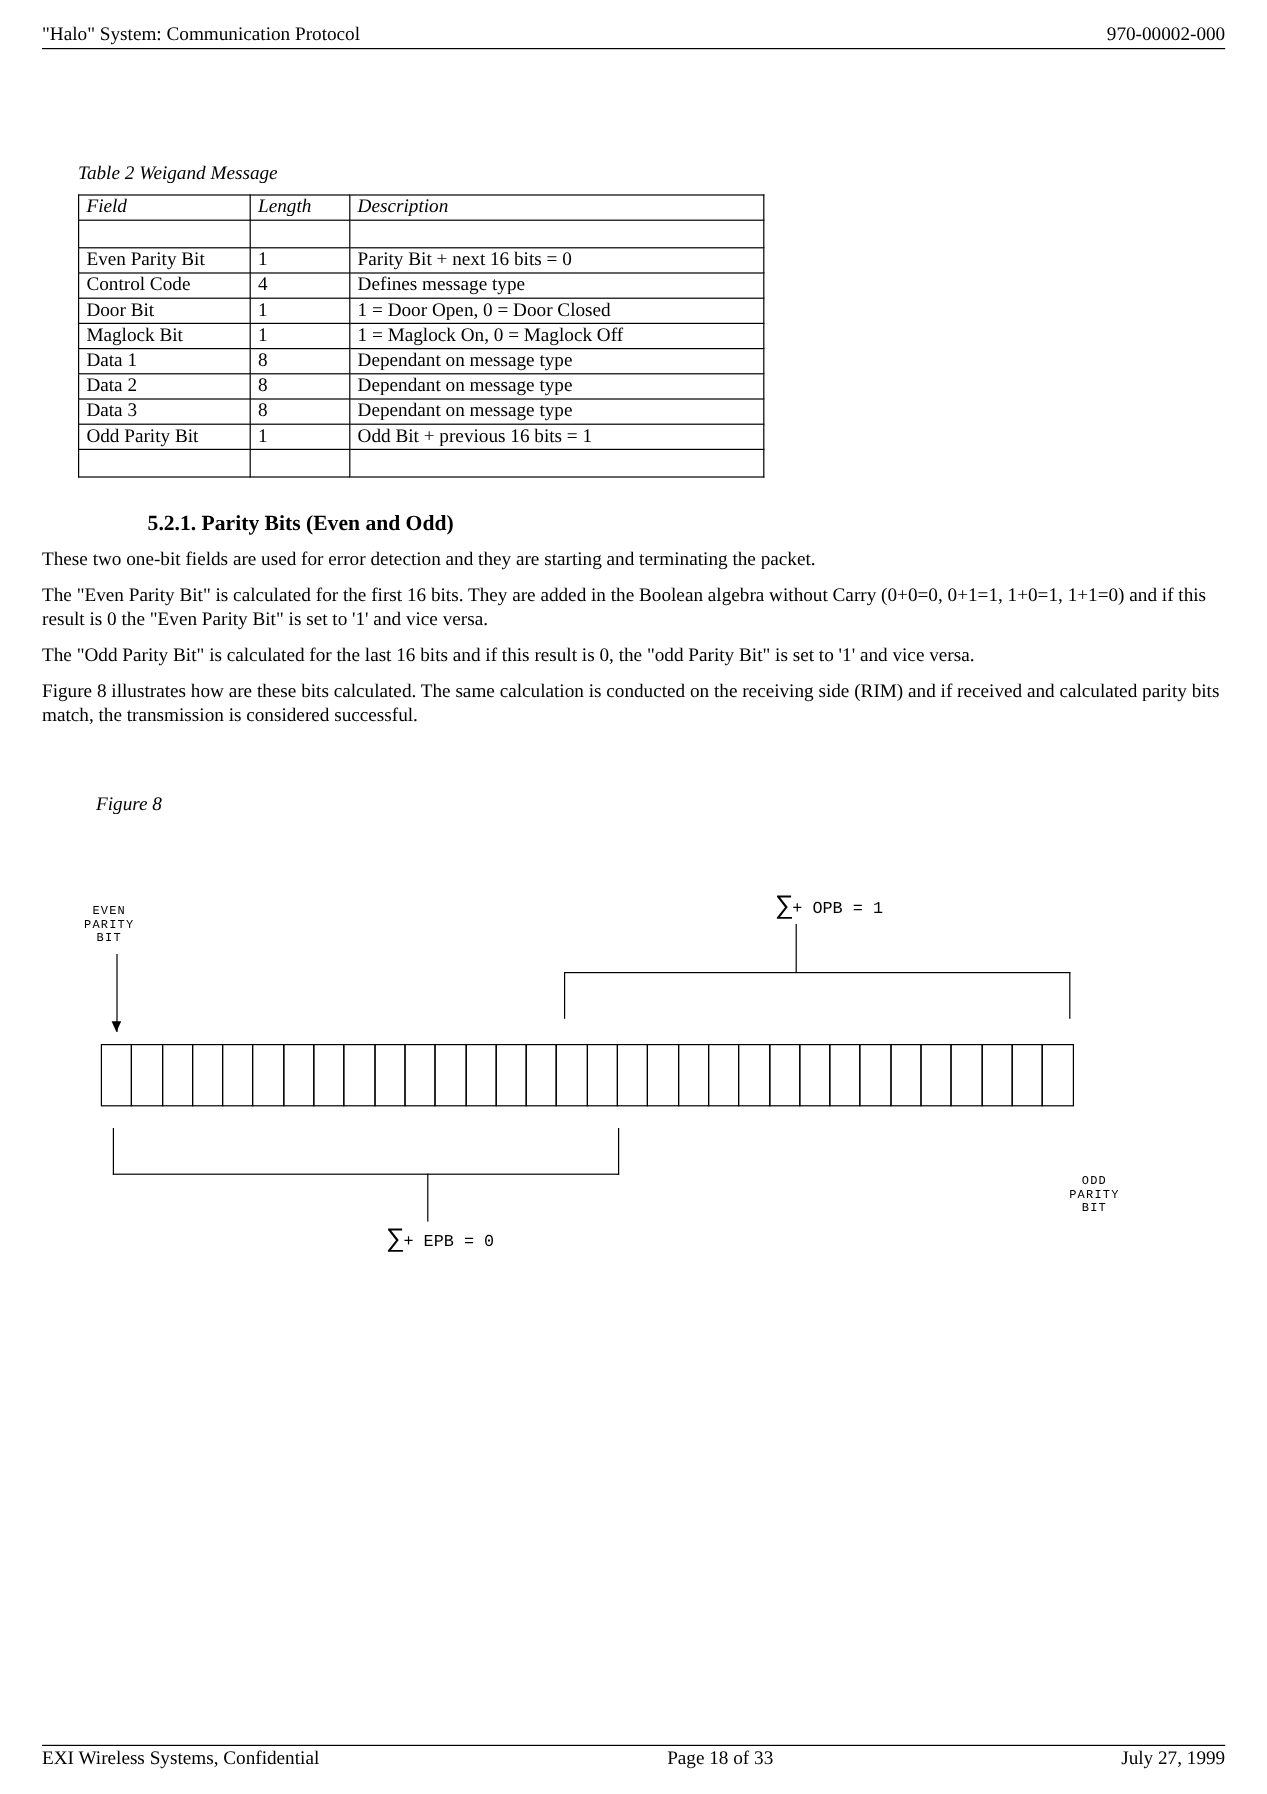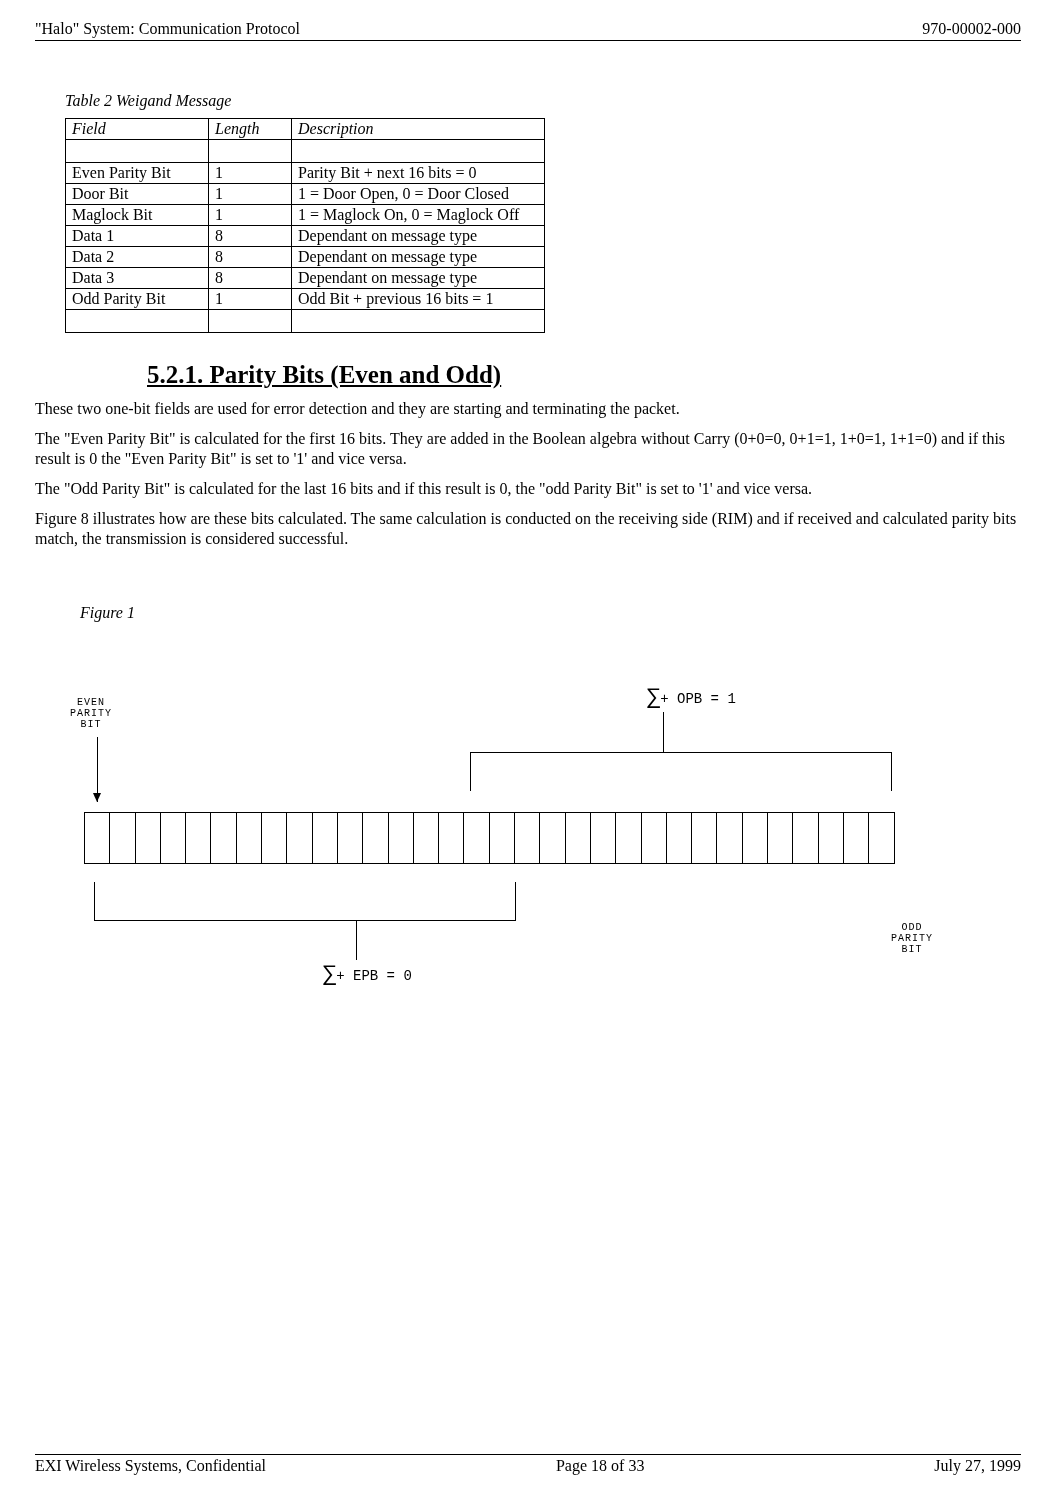--- a/index.html
+++ b/index.html
@@ -14,47 +14,46 @@
     color: #000;
   }
   .header-line {
     display: flex;
     justify-content: space-between;
     border-bottom: 1px solid #000;
     padding-bottom: 2px;
   }
   .table-caption {
     font-style: italic;
-    margin-top: 51px;
+    margin-top: 95px;
     margin-left: 30px;
     margin-bottom: 8px;
     font-family: Liberation Serif, serif;
   }
   table.weigand {
     border-collapse: collapse;
     margin-left: 30px;
-    width: 480px;
+    width: 572px;
   }
   table.weigand td, table.weigand th {
     border: 1px solid #000;
     padding: 1px 6px;
     text-align: left;
     font-weight: normal;
   }
   table.weigand th {
     font-style: italic;
   }
   .empty-row td { height: 20px; }
   .total-row td:first-child { font-style: italic; }
   .section-num {
     font-weight: bold;
-    font-size: 25px;
+    font-size: 18px;
     margin-top: 28px;
-    margin-left: 112px;
-    text-decoration: underline;
+    margin-left: 88px;
   }
   .para {
     margin: 10px 0;
     line-height: 1.25;
   }
   .figure-caption {
     font-style: italic;
     margin-top: 55px;
     margin-left: 45px;
   }
@@ -202,20 +201,25 @@
         <td></td>
         <td></td>
         <td></td>
       </tr>
   <tr>
         <td>Even Parity Bit</td>
         <td>1</td>
         <td>Parity Bit + next 16 bits = 0</td>
       </tr>
   <tr>
+        <td>Control Code</td>
+        <td>4</td>
+        <td>Defines message type</td>
+      </tr>
+  <tr>
         <td>Door Bit</td>
         <td>1</td>
         <td>1 = Door Open, 0 = Door Closed</td>
       </tr>
   <tr>
         <td>Maglock Bit</td>
         <td>1</td>
         <td>1 = Maglock On, 0 = Maglock Off</td>
       </tr>
   <tr>
@@ -245,21 +249,21 @@
       </tr>
 </tbody>
   </table>
 
 <div class="section-num">5.2.1.  Parity Bits (Even and Odd)</div>
 <div class="para">These two one-bit fields are used for error detection and they are starting and terminating the packet.</div>
 <div class="para">The "Even Parity Bit" is calculated for the first 16 bits. They are added in the Boolean algebra without Carry (0+0=0, 0+1=1, 1+0=1, 1+1=0) and if this result is 0 the "Even Parity Bit" is set to '1' and vice versa.</div>
 <div class="para">The "Odd Parity Bit" is calculated for the last 16 bits and if this result is 0, the "odd Parity Bit" is set to '1' and vice versa.</div>
 <div class="para">Figure 8 illustrates how are these bits calculated. The same calculation is conducted on the receiving side (RIM) and if received and calculated parity bits match, the transmission is considered successful.</div>
 
-<div class="figure-caption">Figure 1</div>
+<div class="figure-caption">Figure 8</div>
 
 <div class="figure8">
   <div class="label-even">EVEN
 PARITY
 BIT</div>
   <div class="arrow-down">
     <div class="arrow-down-line"></div>
     <div class="arrow-down-head"></div>
   </div>
 

